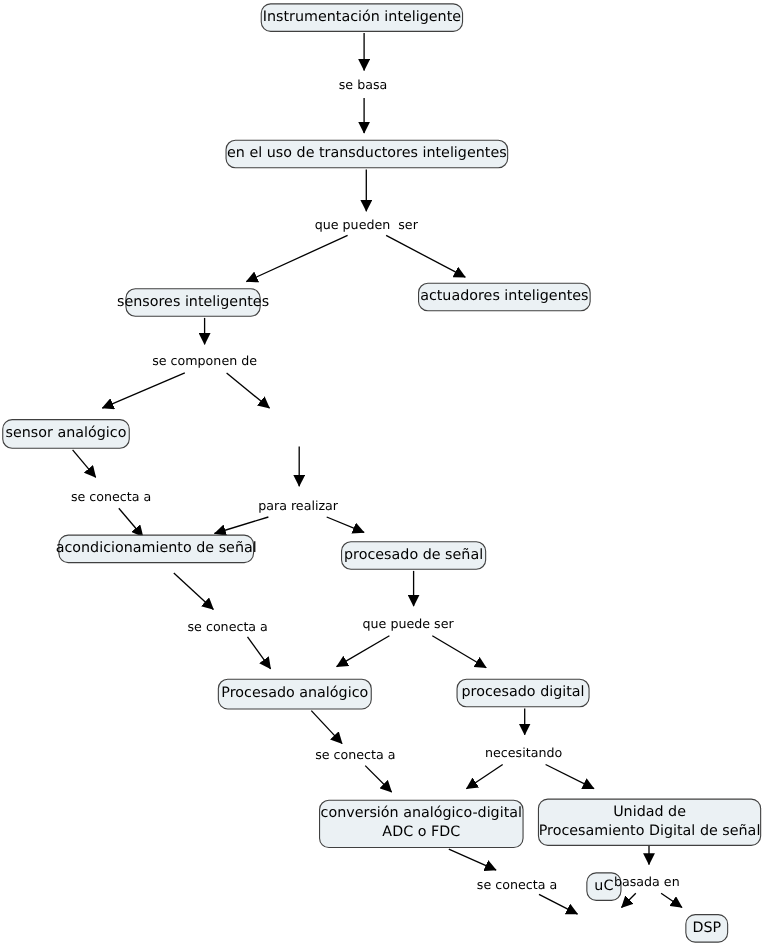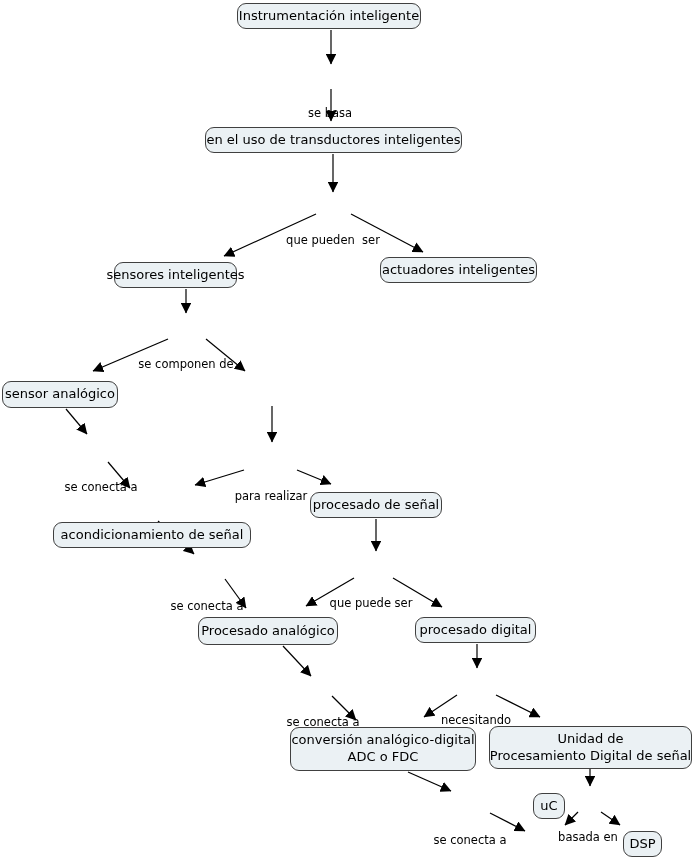--- a/index.html
+++ b/index.html
@@ -14,21 +14,21 @@
     position:absolute;
     display:flex; flex-direction:column; align-items:center; justify-content:center;
     background:var(--node-fill,#ebf1f4);
     border:1px solid var(--node-border,#404040);
     border-radius:9px;
     font-size:13px; line-height:1.3;
     text-align:left; white-space:nowrap;
   }
   .link-label {
     position:absolute; transform:translate(-50%,-50%);
-    font-size:11.5px; white-space:pre;margin-top:36px;
+    font-size:11.5px; white-space:pre;
   }
 </style>
 </head>
 <body>
 
 <div class="canvas">
 
   <svg class="wires" width="693" height="862">
     <defs>
       <marker id="ah" viewBox="0 0 10 10" refX="9.5" refY="5" markerWidth="9" markerHeight="9" orient="auto">
@@ -71,21 +71,21 @@
 
   <div class="node" style="left:205px;top:127px;width:257px;height:26px">en el uso de transductores inteligentes</div>
 
   <div class="node" style="left:114px;top:262px;width:123px;height:26px">sensores inteligentes</div>
 
   <div class="node" style="left:380px;top:257px;width:157px;height:26px">actuadores inteligentes</div>
 
   <div class="node" style="left:2px;top:381px;width:116px;height:27px">sensor analógico</div>
 
 
-  <div class="node" style="left:53px;top:522px;width:198px;height:26px">acondicionamiento de señal</div>
+  <div class="node" style="left:53px;top:486px;width:178px;height:26px">acondicionamiento de señal</div>
 
   <div class="node" style="left:310px;top:492px;width:132px;height:26px">procesado de señal</div>
 
   <div class="node" style="left:198px;top:617px;width:140px;height:28px">Procesado analógico</div>
 
   <div class="node" style="left:415px;top:617px;width:121px;height:26px">procesado digital</div>
 
   <div class="node" style="left:489px;top:726px;width:203px;height:43px">
     <div>Unidad de</div>
     <div>Procesamiento Digital de señal</div>

